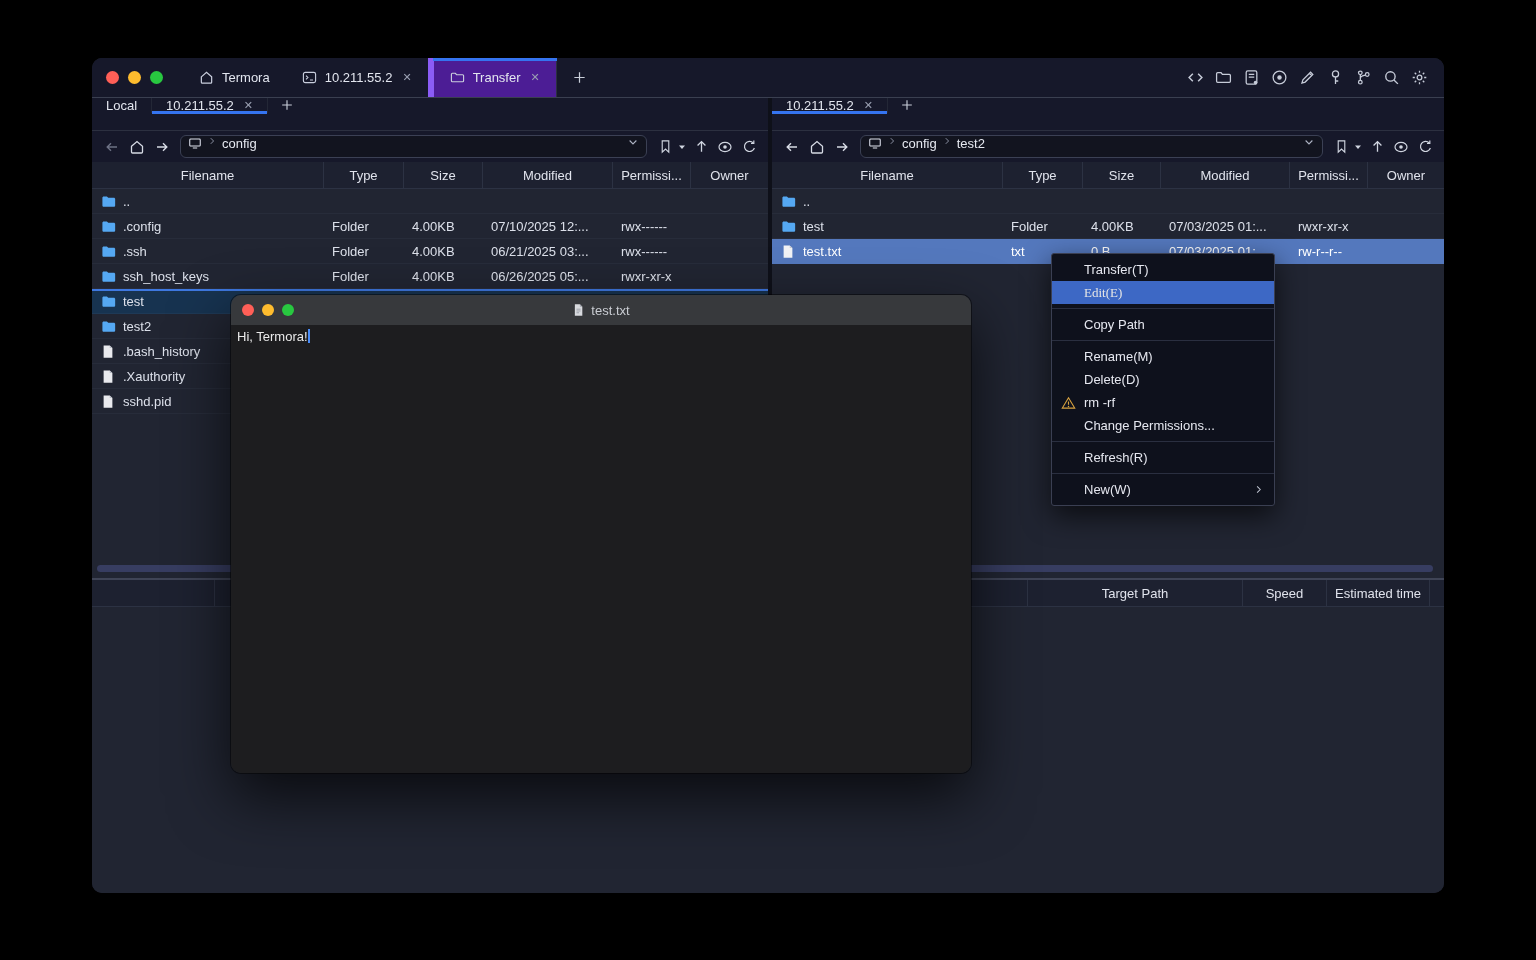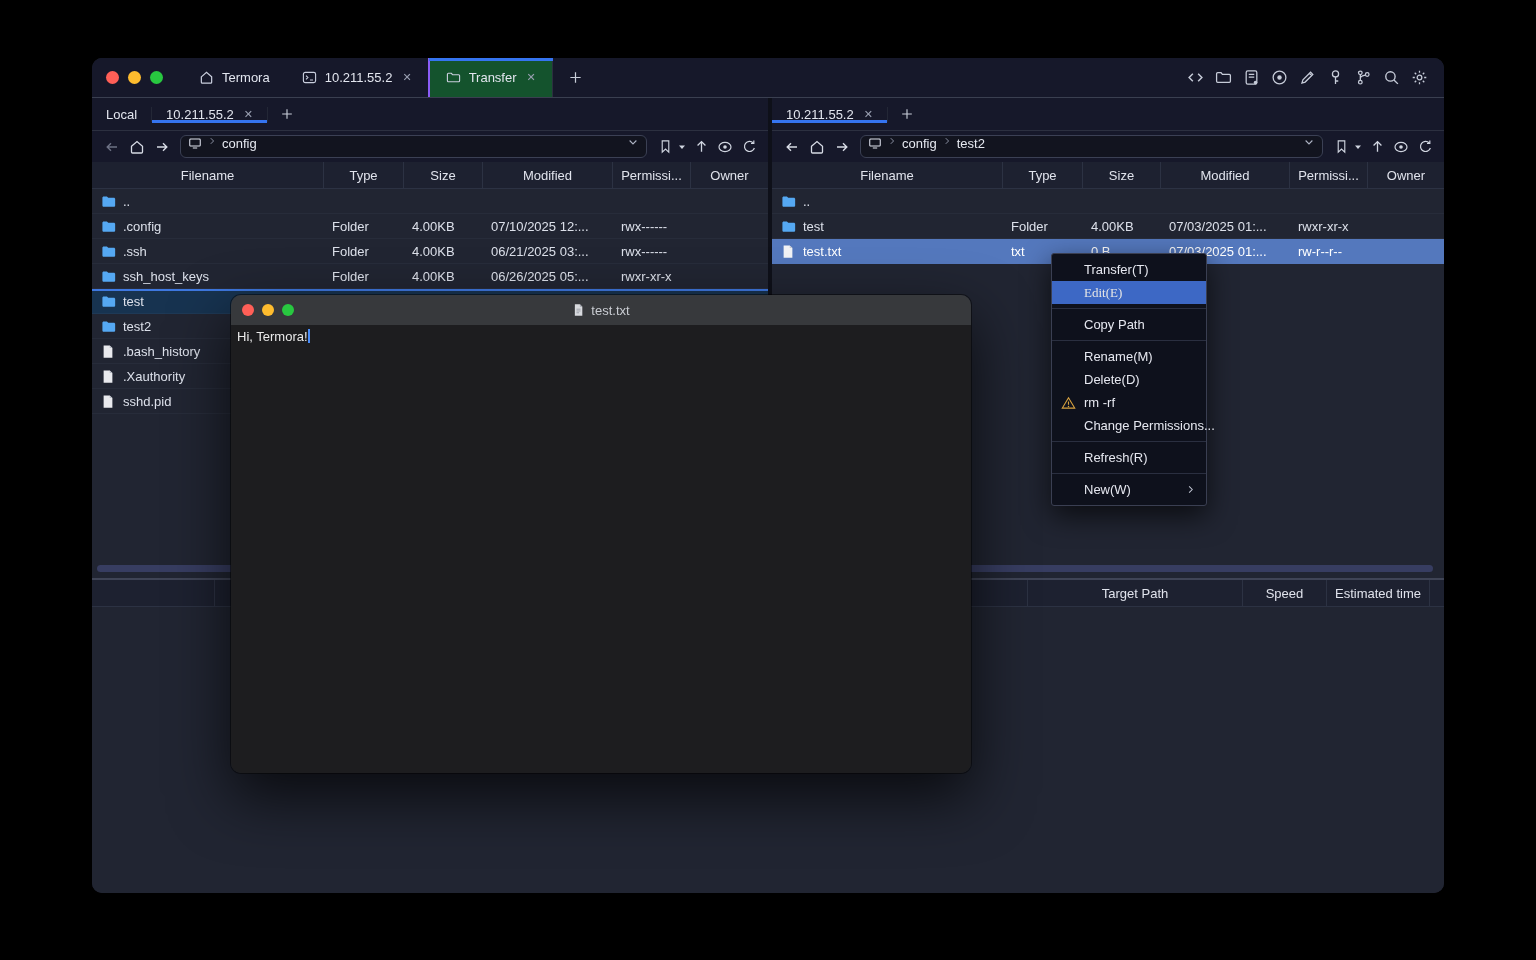--- a/index.html
+++ b/index.html
@@ -14,36 +14,36 @@
 
   
   .titlebar { flex:0 0 40px; background:#16182a; border-bottom:1px solid #3a3f50;
               display:flex; align-items:stretch; position:relative; }
   .lights { display:flex; align-items:center; gap:9px; padding:0 20px 0 14px; }
   .light { width:13px; height:13px; border-radius:50%; }
   .light.r { background:#ff5f57; } .light.y { background:#febc2e; } .light.g { background:#28c840; }
   .tabs { display:flex; align-items:stretch; }
   .tab { display:flex; align-items:center; gap:8px; padding:0 16px; color:#e3e6ef; position:relative; }
   .tab .ticon { color:#c9cedd; }
-  .tab.active { background:#14532d; border-left:2px solid #8b5cf6; border-right:1px solid #2c3040; }
+  .tab.active { background:#4c1d95; border-left:6px solid #8b5cf6; border-right:1px solid #2c3040; }
   .tab.active::before { content:""; position:absolute; top:0; left:-1px; right:-1px; height:3px; background:#3574F0; }
   .tab-close { color:#9aa0b2; font-size:11px; margin-left:2px; cursor:default; }
   .plusbtn { display:flex; align-items:center; padding:0 15px; color:#c9ced9; }
   .tb-icons { margin-left:auto; display:flex; align-items:center; gap:9px; padding-right:15px; }
   .tbi { width:19px; height:19px; color:#c6cbd8; display:grid; place-items:center; }
 
   
   .panes { flex:0 0 480px; display:flex; min-height:0; }
   .pane { display:flex; flex-direction:column; background:#212532; position:relative;
           --cols:232px 80px 79px 130px 78px 1fr; }
   .pane.left { width:676px; }
   .pane.right { flex:1; --cols:231px 80px 78px 129px 78px 1fr; }
   .vsplit { width:4px; background:#0e1019; }
 
-  .ptabs { flex:0 0 33px; background:#16182a; border-bottom:1px solid #2c3040; display:flex; align-items:center; }
+  .ptabs { flex:0 0 33px; background:#16182a; border-bottom:1px solid #2c3040; display:flex; align-items:flex-start; }
   .ptab { display:flex; align-items:center; gap:8px; padding:0 14px; position:relative; color:#e3e6ef; border-right:1px solid #232736; }
   .ptab.active::after { content:""; position:absolute; left:0; right:0; bottom:-1px; height:3px; background:#3574F0; }
   .pplus { display:flex; align-items:center; padding:0 12px; color:#c9ced9; }
 
   .pathbar { flex:0 0 31px; background:#16182a; display:flex; align-items:center; gap:4px; padding:0 9px; }
   .navbtn { width:21px; height:21px; display:grid; place-items:center; color:#d6dae4; }
   .navbtn.dim { color:#6c7184; }
   .pathfield { flex:1; height:23px; margin:0 4px; background:#12141f; border:1px solid #3b4054;
                border-radius:6px; display:flex; align-items:flex-start; gap:5px; padding:0 7px; overflow:hidden; }
   .pseg { color:#e6e9f1; white-space:nowrap; }
@@ -69,21 +69,21 @@
   .hscroll { position:absolute; bottom:6px; left:5px; right:11px; height:7px;
              border-radius:4px; background:#373d61; }
 
   
   .hsplit { flex:0 0 2px; background:#3f4456; }
   .thead { flex:0 0 27px; display:grid; grid-template-columns:123px 813px 215px 84px 103px 1fr;
            background:#1d2130; border-bottom:1px solid #2c3243; }
   .tbody { flex:1; background:#212532; }
 
   
-  .ctx { position:absolute; left:959px; top:195px; width:156px; background:#0e111c;
+  .ctx { position:absolute; left:959px; top:195px; width:224px; background:#0e111c;
          border:1px solid #3a3f52; border-radius:3px; padding:4px 0; z-index:40;
          box-shadow:0 10px 28px rgba(0,0,0,.65); }
   .mi { height:23px; display:flex; align-items:center; padding:0 10px 0 32px;
         color:#e6e8f0; position:relative; white-space:nowrap; }
   .mi.hl { background:#3D68C5; color:#e5e5e5;font-family:Liberation Serif, serif; }
   .mi .licon { position:absolute; left:9px; top:50%; transform:translateY(-50%); }
   .mi .sub { margin-left:auto; color:#c3c8d5; }
   .msep { height:1px; background:#2a2f40; margin:4px 0; }
 
   

